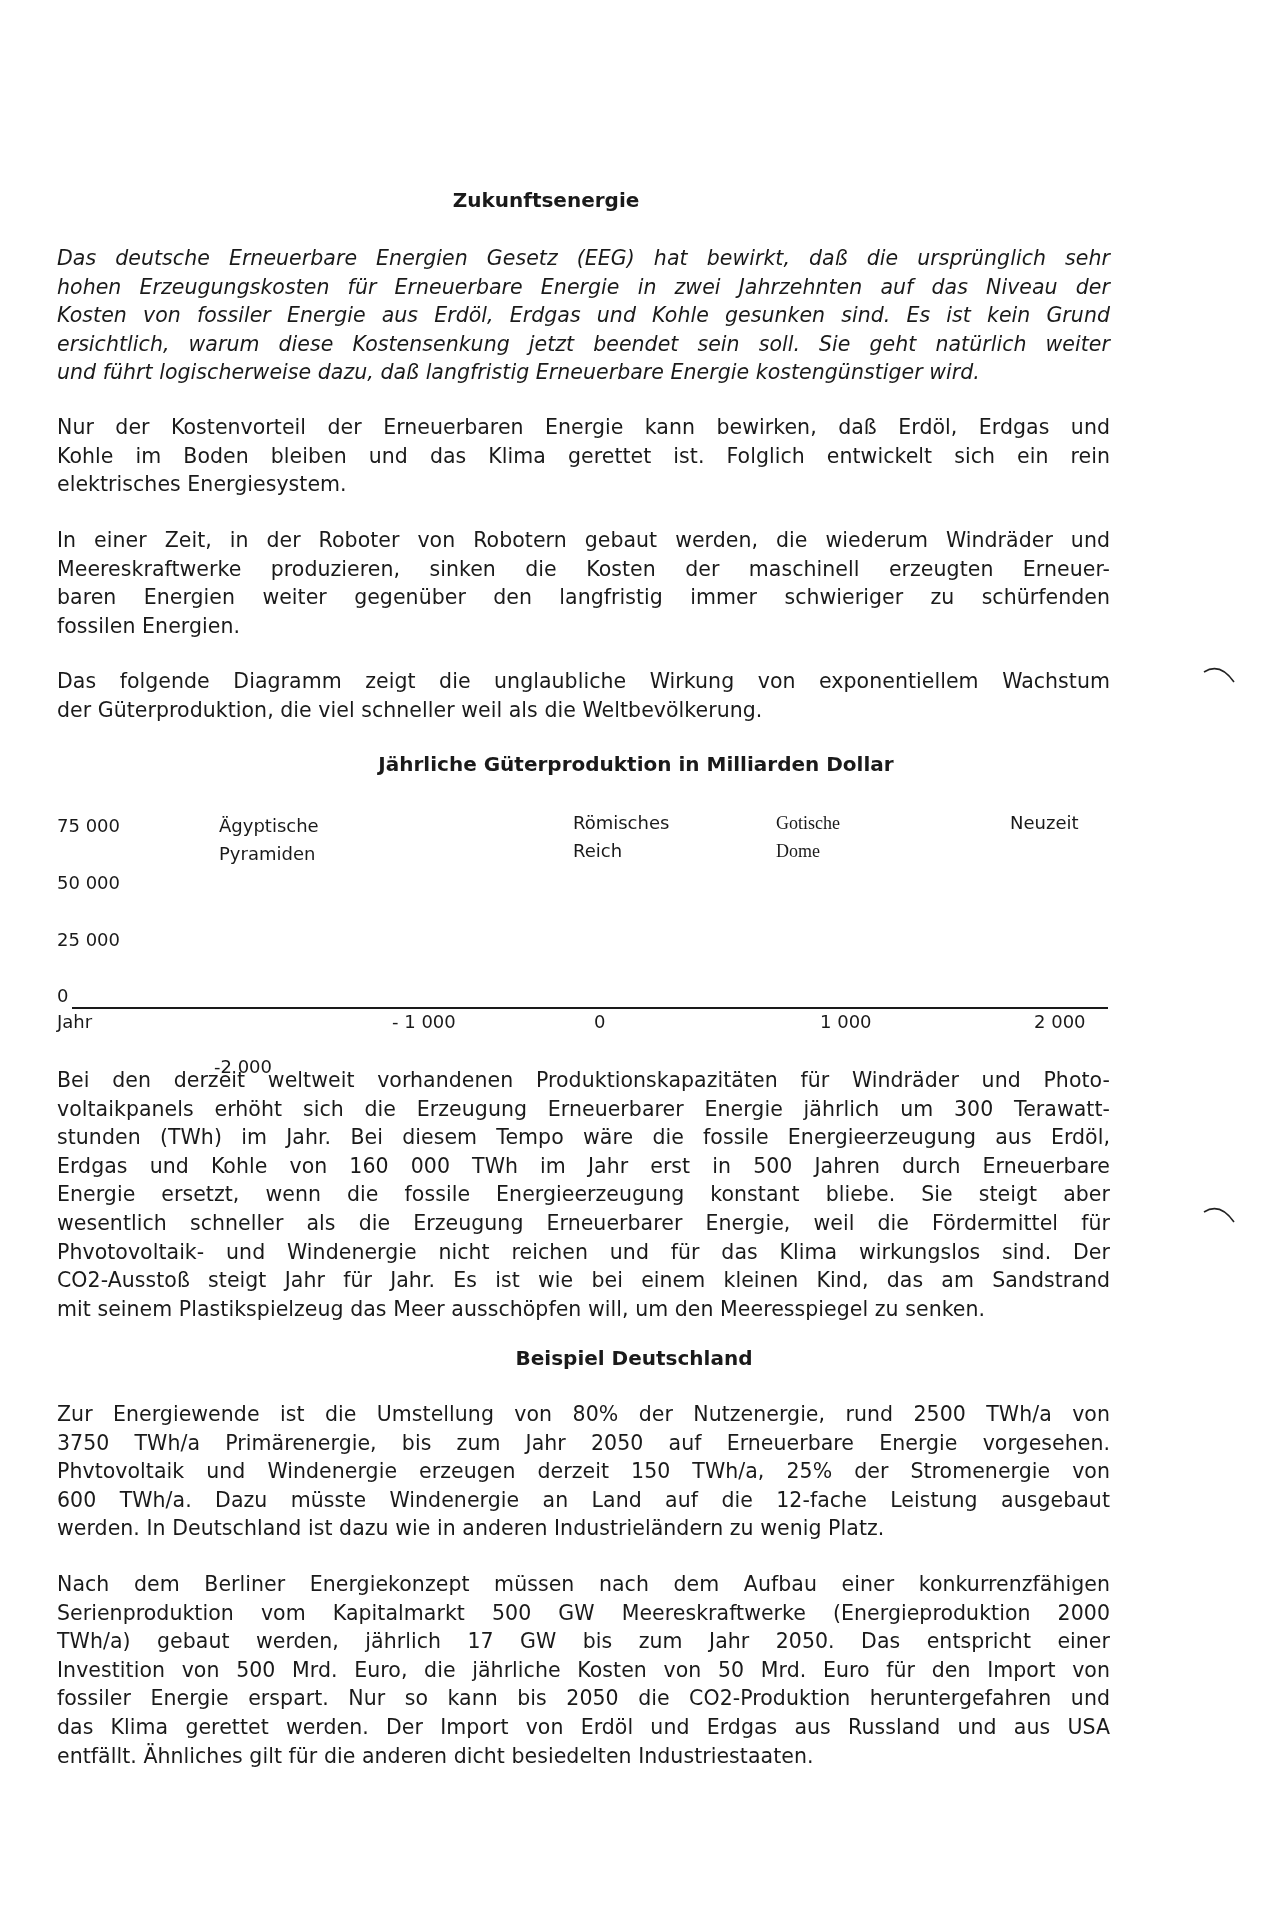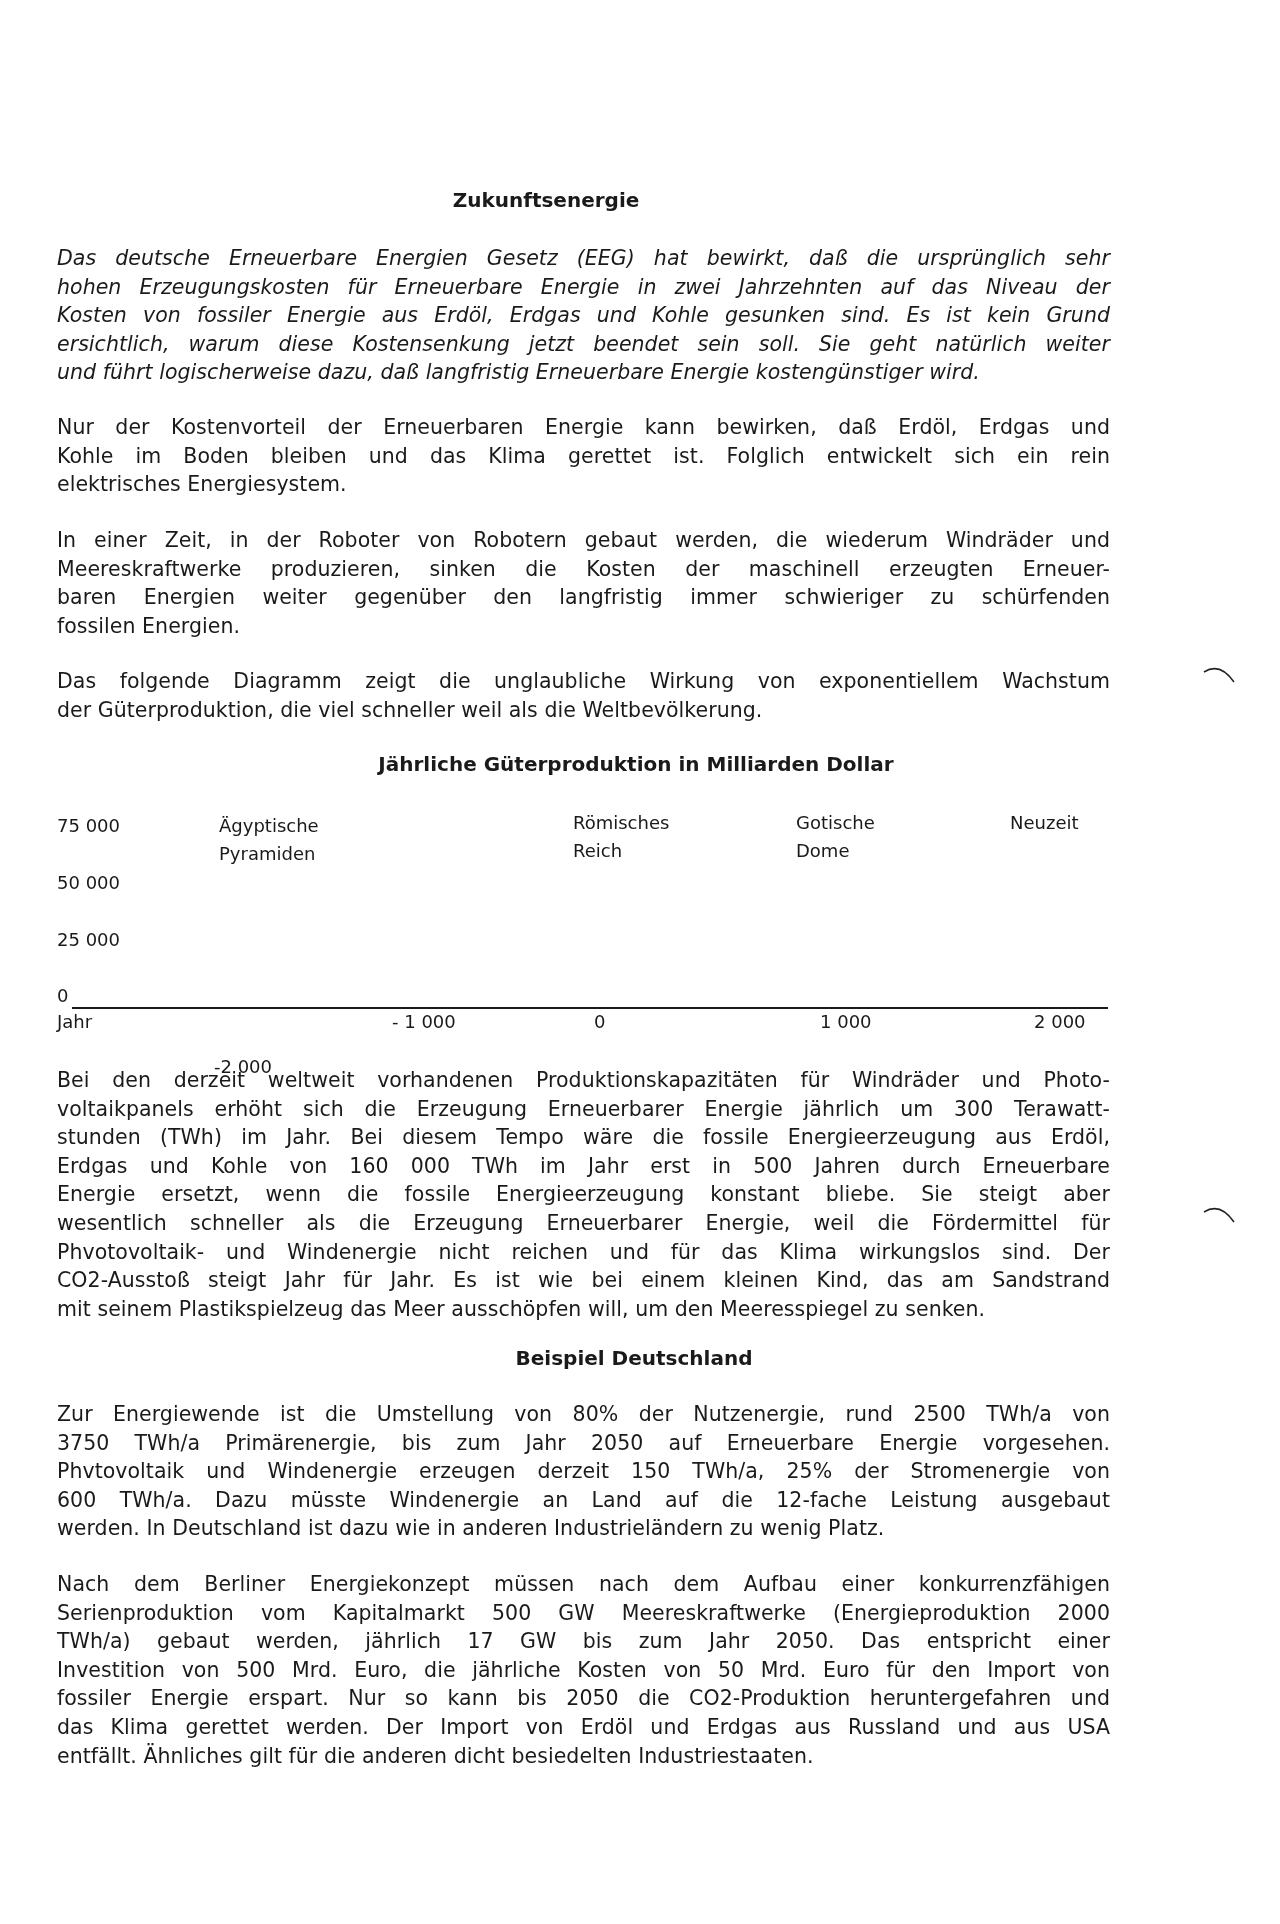--- a/index.html
+++ b/index.html
@@ -58,21 +58,21 @@
     <div class="ct" style="left:57px; top:982px;">0</div>
 
     <div class="ct" style="left:219px; top:812px;">
       <div>Ägyptische</div>
       <div>Pyramiden</div>
     </div>
     <div class="ct" style="left:573px; top:809px;">
       <div>Römisches</div>
       <div>Reich</div>
     </div>
-    <div class="ct" style="left:796px; top:809px;">
+    <div class="ct" style="left:776px; top:809px;font-family:Liberation Serif, serif;">
       <div>Gotische</div>
       <div>Dome</div>
     </div>
     <div class="ct" style="left:1010px; top:809px;">
       <div>Neuzeit</div>
     </div>
 
     <div class="axis-line"></div>
 
     <div class="ct" style="left:57px; top:1008px;">Jahr</div>

